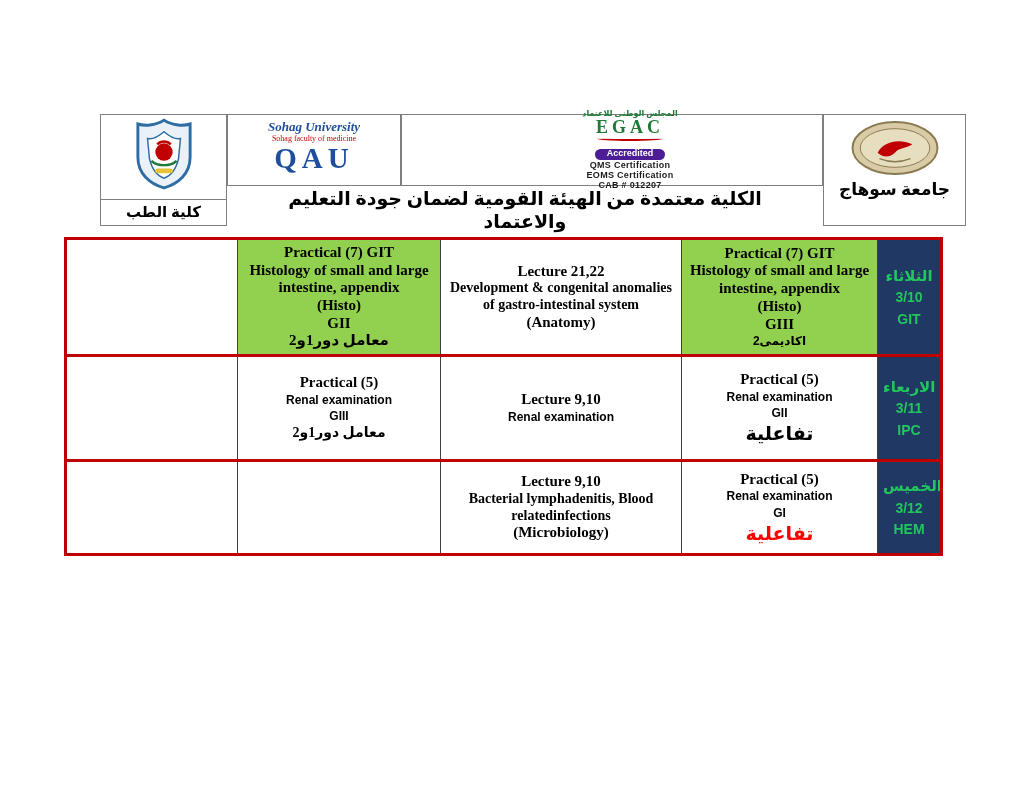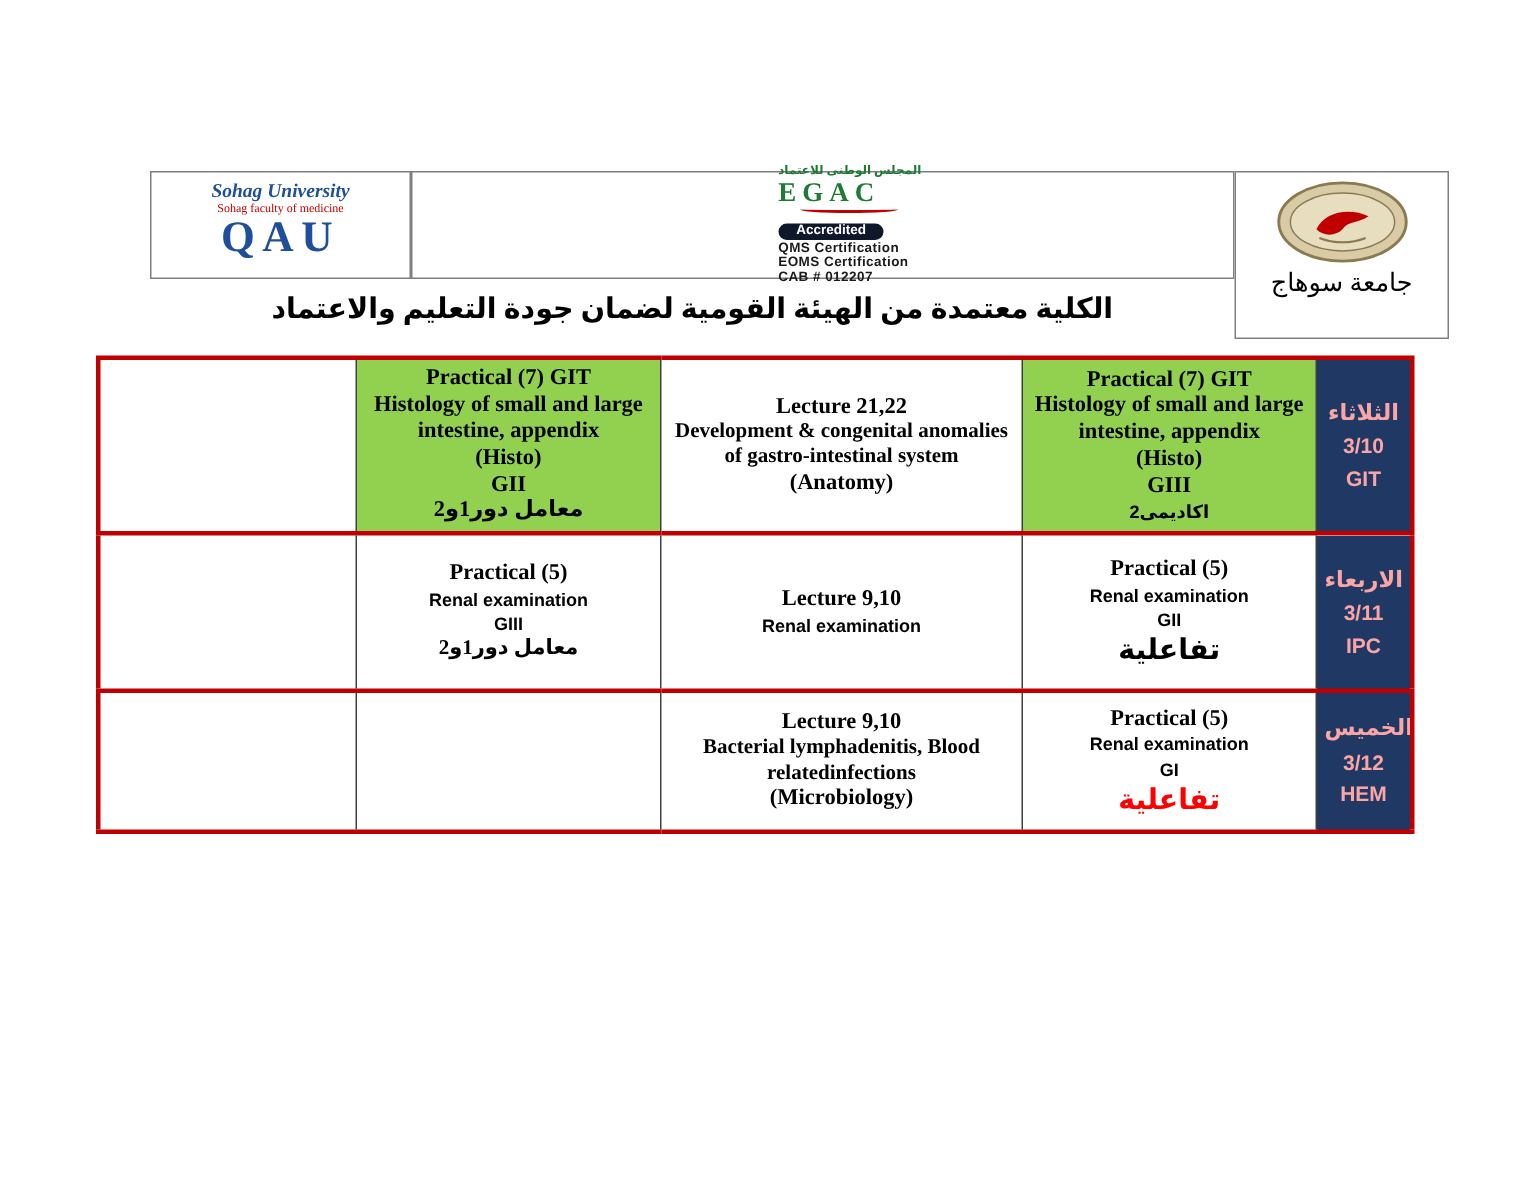--- a/index.html
+++ b/index.html
@@ -23,70 +23,81 @@
 
   .mid { flex:1; display:flex; flex-direction:column; min-width:0; }
   .mid-top { display:flex; height:72px; }
 
   .qau-box { width:174px; text-align:center; padding-top:5px; }
   .qau-arc { color:#1f4e9c; font-weight:bold; font-style:italic; font-size:13px; line-height:1.05; }
   .qau-sub { color:#c00000; font-size:8px; }
   .qau-name { color:#1f4e9c; font-weight:bold; font-size:29px; letter-spacing:5px; line-height:1.05; }
 
   .logos-box { flex:1; display:flex; align-items:center; justify-content:space-evenly; }
-  .egac { text-align:left; line-height:1.08;margin-left:36px; }
+  .egac { text-align:center; line-height:1.08;margin-left:36px; }
   .egac-ar { color:#1e7a34; font-size:8px; font-weight:bold; }
   .egac-name { color:#1e7a34; font-size:18px; font-weight:bold; letter-spacing:4px; line-height:1; }
   .egac-swoosh { display:block; width:66px; height:5px; border-bottom:2px solid #c00000;
     border-radius:50%; margin:0 auto 1px; }
-  .egac-badge { display:inline-block; background:#0f172a; color:#fff; font-size:9px; font-weight:bold;
+  .egac-badge { display:inline-block; background:#4c1d95; color:#fff; font-size:9px; font-weight:bold;
     border-radius:7px; padding:0 12px 1px; font-family:"Liberation Sans",sans-serif; margin:1px 0; }
   .egac-line { font-size:9px; font-weight:bold; color:#1a1a1a;
     font-family:"Liberation Sans",sans-serif; letter-spacing:.3px; }
 
   .aja { text-align:center; line-height:1.1; }
   .aja-line { font-size:9px; font-weight:bold; color:#1a1a1a;
     font-family:"Liberation Sans",sans-serif; letter-spacing:.3px; }
 
   .accred { flex:1; display:flex; align-items:center; justify-content:center; text-align:center;
     direction:rtl; font-weight:bold; font-size:19px; line-height:1.2; padding:2px 28px 0; }
 
   .univ-box { width:143px; display:flex; flex-direction:column; align-items:center; }
   .univ-crest { margin-top:5px; }
-  .univ-caption { font-weight:normal; font-size:17px; margin-top:3px; }
+  .univ-caption { font-weight:bold; font-size:17px; margin-top:3px; }
 
   
   .tt { position:absolute; left:64px; top:237px; width:876px;
     border-collapse:collapse; table-layout:fixed; background:#fff;
     border:3px solid #C00000; }
   .tt td { border:1px solid #404040; border-top:3px solid #C00000; border-bottom:3px solid #C00000;
     text-align:center; vertical-align:middle; padding:4px 5px; overflow:hidden;margin-left:29px; }
   .r1 { height:104px; } .r2 { height:105px; } .r3 { height:94px; }
   .green { background:#92D050; }
   .v-top { vertical-align:top; padding-top:10px; }
 
-  .day-cell { background:#1F3864; color:#fca5a5; text-align:left; padding-left:7px;
+  .day-cell { background:#1F3864; color:#22c55e; text-align:left; padding-left:7px;
     font-family:"Liberation Sans","DejaVu Sans",sans-serif; font-weight:bold; font-size:14px;
     line-height:1.55; }
   .day-name { font-size:15px; }
 
   .ts   { font-weight:bold; font-size:15px; line-height:1.18; }
   .ts-sm{ font-weight:bold; font-size:14px; line-height:1.2; }
   .sans { font-family:"Liberation Sans","DejaVu Sans",sans-serif; font-weight:bold; font-size:12px; line-height:1.35; }
   .loc  { font-weight:bold; font-size:14px; line-height:1.3; }
   .mode { font-weight:bold; font-size:19px; margin-top:3px; line-height:1.1; }
   .mode.red { color:#FF0000; }
 </style>
 </head>
 <body>
 
 <div class="page">
 
   <header class="hdr">
 
+    <div class="box faculty-box">
+      <svg class="faculty-crest" width="60" height="72" viewBox="0 0 62 74">
+        <path d="M31 2 C40 8 52 8 58 6 L58 40 C58 58 45 68 31 72 C17 68 4 58 4 40 L4 6 C10 8 22 8 31 2 Z" fill="#eaf1f8" stroke="#2e6da4" stroke-width="3"></path>
+        <path d="M31 14 C38 20 44 22 48 21 L46 42 C43 54 37 60 31 62 C25 60 19 54 16 42 L14 21 C18 22 24 20 31 14 Z" fill="#ffffff" stroke="#2e6da4" stroke-width="1.5"></path>
+        <circle cx="31" cy="35" r="9" fill="#c00000"></circle>
+        <path d="M24 27 C28 23 34 23 38 27" stroke="#c00000" stroke-width="2.5" fill="none"></path>
+        <path d="M18 44 C24 50 38 50 44 44" stroke="#1e7a34" stroke-width="2.5" fill="none"></path>
+        <rect x="22" y="52" width="18" height="5" rx="2" fill="#e8c237"></rect>
+      </svg>
+      <div class="faculty-caption">كلية الطب</div>
+    </div>
 
     <div class="mid">
       <div class="mid-top">
 
         <div class="box qau-box">
           <div class="qau-arc">Sohag University</div>
           <div class="qau-sub">Sohag faculty of medicine</div>
           <div class="qau-name">QAU</div>
         </div>
 

